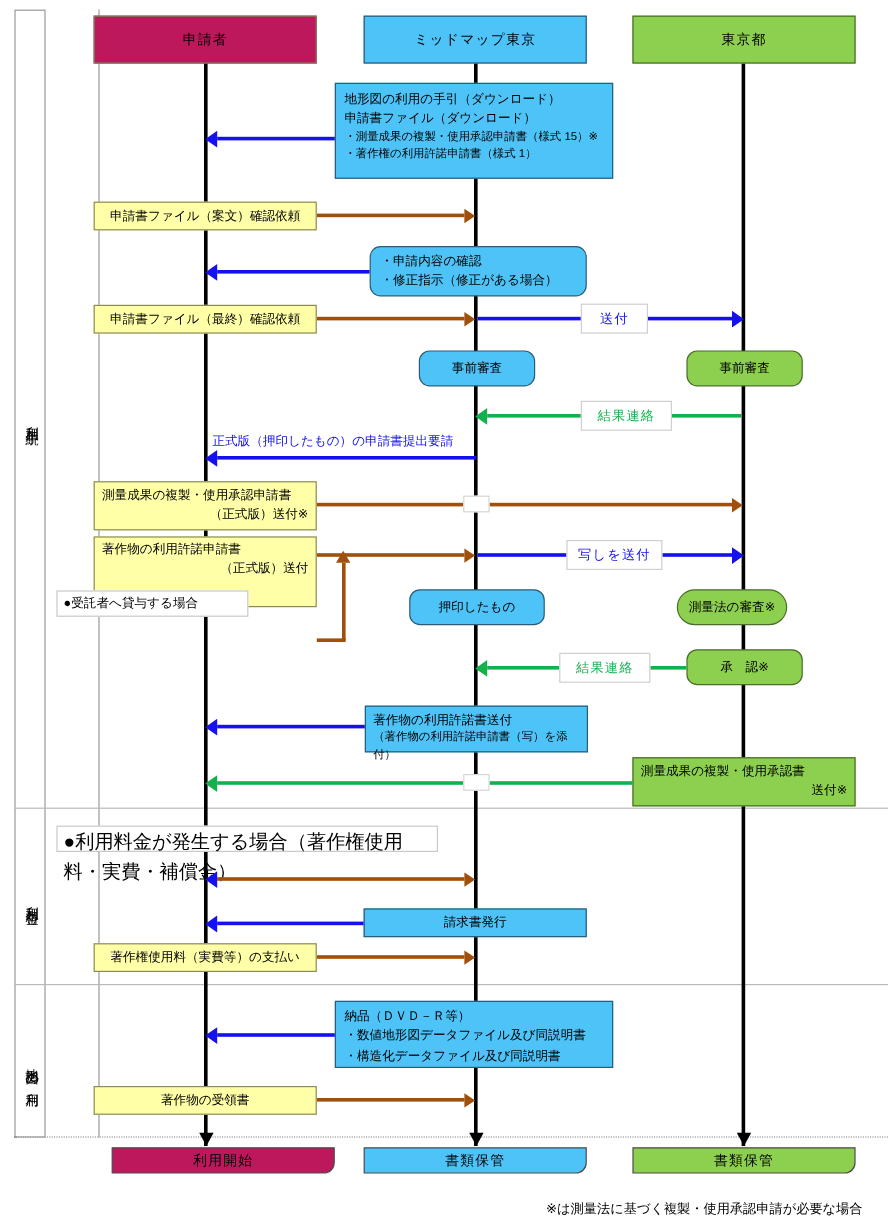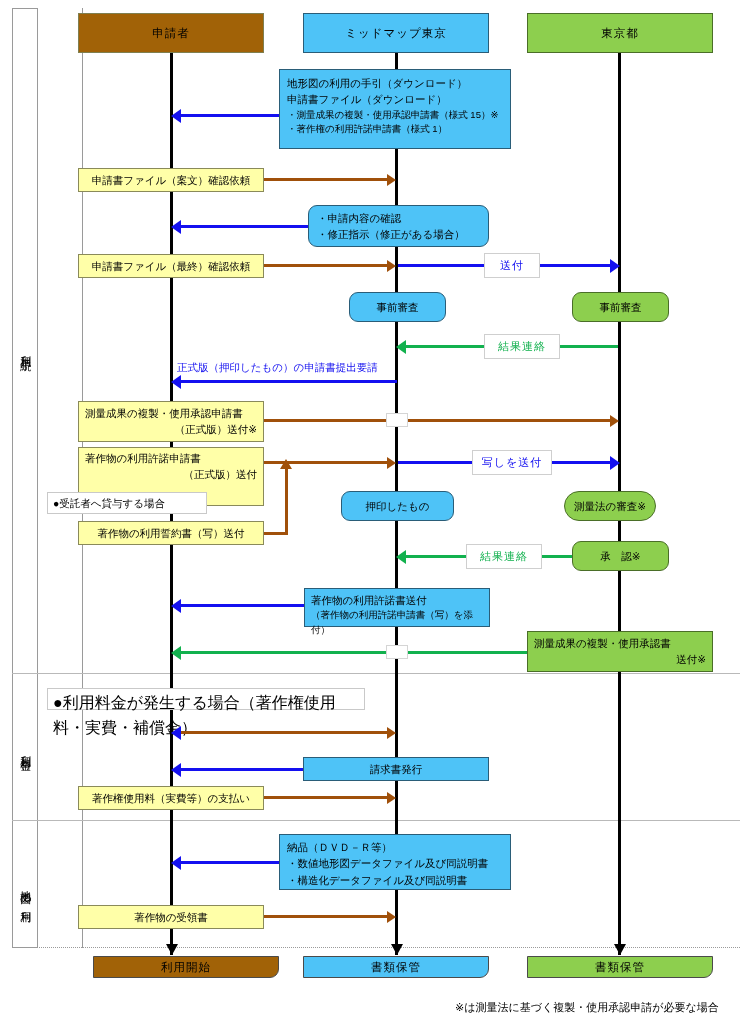--- a/index.html
+++ b/index.html
@@ -48,21 +48,21 @@
 
   
   .lifeline{background:#000000;width:3px;}
 
   
   .role-box{
     display:flex;align-items:center;justify-content:center;
     font-size:11.5px;color:#000;letter-spacing:1px;
     border:1px solid #4a4a4a;
   }
-  .role-yellow{background:#a16207;border-color:#7f7f50;}
+  .role-yellow{background:#be185d;border-color:#7f7f50;}
   .role-blue{background:#4ec3f7;border-color:#2a5d78;}
   .role-green{background:#8dcf4e;border-color:#4a6e28;}
 
   .footer-box{
     display:flex;align-items:center;justify-content:center;
     font-size:11.5px;color:#000;letter-spacing:1px;
     border:1px solid #4a4a4a;
     border-radius:0 0 9px 0;
   }
 
@@ -187,21 +187,20 @@
   <div class="abs ahead right brown" style="left:387px;top:457px;"></div>
   <div class="abs nbox" style="left:78px;top:447px;width:186px;height:59px;padding:3px 6px;font-family:Liberation Mono, monospace;">
     <div>著作物の利用許諾申請書</div>
     <div class="ar">（正式版）送付</div>
   </div>
   <div class="abs arrow-line a-blue" style="left:398px;top:461px;width:212px;"></div>
   <div class="abs ahead right blue" style="left:610px;top:456px;"></div>
   <div class="abs chip blue" style="left:472px;top:450px;width:80px;height:25px;">写しを送付</div>
 
   <div class="abs nbox plain" style="left:47px;top:492px;width:160px;height:22px;padding:2px 5px;font-size:10.5px;">●受託者へ貸与する場合</div>
-  <div class="abs nbox center" style="left:78px;top:521px;width:186px;height:24px;">著作物の利用誓約書（写）送付</div>
 
   <div class="abs arrow-line a-brown" style="left:264px;top:532px;width:24px;"></div>
   <div class="abs vline a-brown" style="left:285px;top:469px;height:65px;"></div>
   <div class="abs ahead" style="left:280px;top:459px;width:0;height:0;border-bottom:10px solid #a0500a;border-left:6px solid transparent;border-right:6px solid transparent;"></div>
 
   <div class="abs nbox blue round center" style="left:341px;top:491px;width:113px;height:30px;">押印したもの</div>
   <div class="abs nbox green round center" style="left:564px;top:491px;width:92px;height:30px;border-radius:15px;">測量法の審査※</div>
 
   <div class="abs nbox green round center" style="left:572px;top:541px;width:97px;height:30px;">承　認※</div>
   <div class="abs arrow-line a-green" style="left:406px;top:555px;width:166px;"></div>

